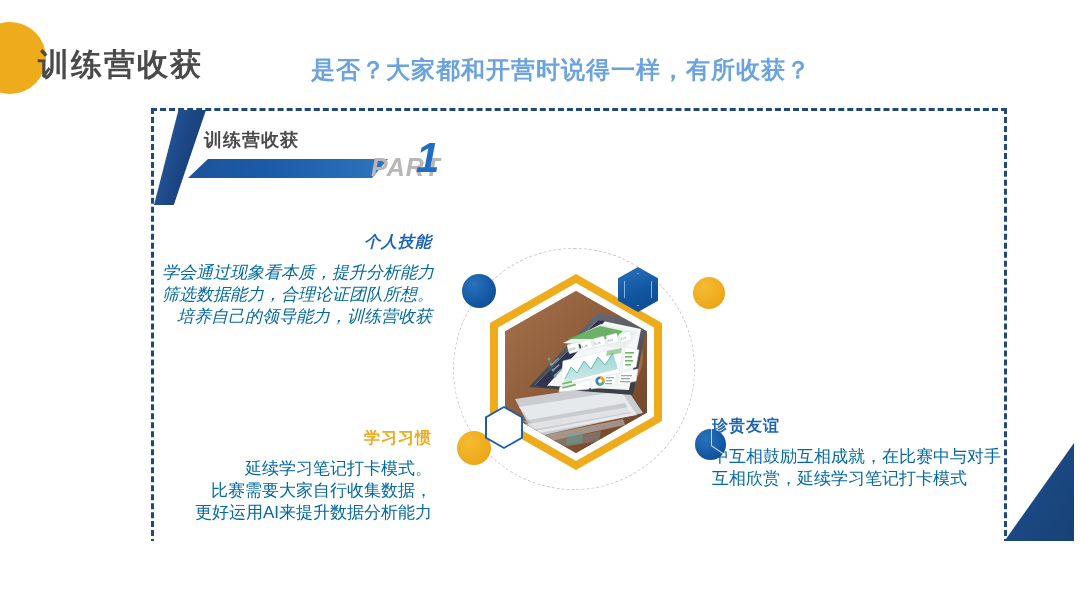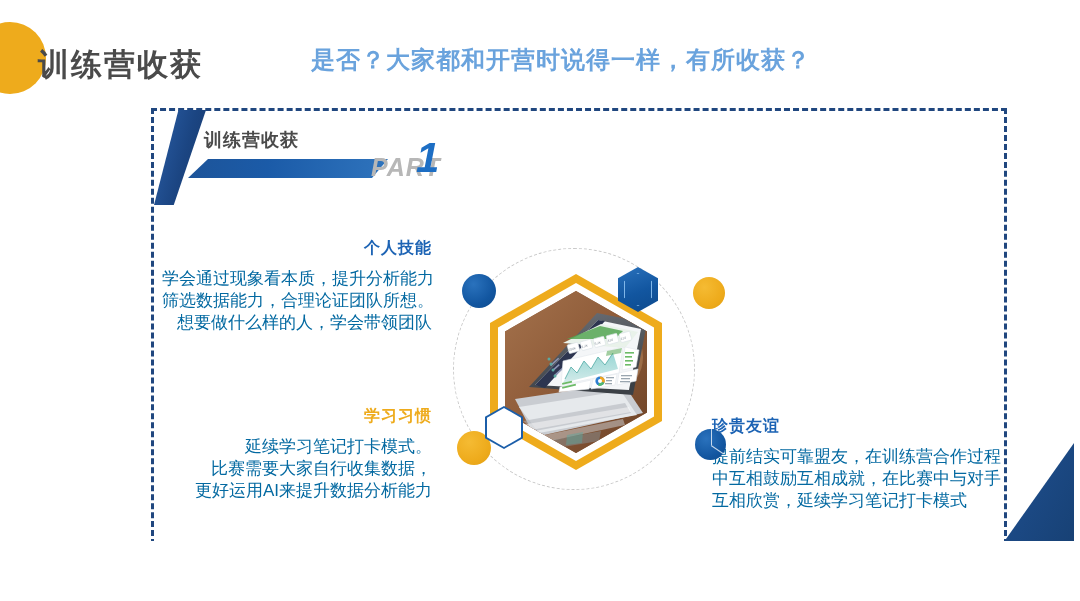--- a/index.html
+++ b/index.html
@@ -39,21 +39,21 @@
     font-weight: bold;
     color: #4a4a4a;
     letter-spacing: 2px;
     white-space: nowrap;
   }
 
   
   .headline {
     position: absolute;
     left: 311px;
-    top: 44px;
+    top: 54px;
     font-size: 24px;
     font-weight: bold;
     color: #6aa3dd;
     letter-spacing: 1px;
     white-space: nowrap;
   }
 
   
   .frame {
     position: absolute;
@@ -146,22 +146,22 @@
   }
   .block .bl {
     font-size: 17px;
     color: #0369a1;
     line-height: 22px;
     white-space: nowrap;
   }
   .right-align { text-align: right; }
   .left-align  { text-align: left; }
 
-  #block-skills   { left: 162px; top: 238px; width: 270px; }
-  #block-habits   { left: 162px; top: 406px; width: 270px; }
+  #block-skills   { left: 162px; top: 232px; width: 270px; font-style: italic; }
+  #block-habits   { left: 162px; top: 428px; width: 270px; }
   #block-future   { left: 730px; top: 244px; width: 250px; }
   #block-friend   { left: 712px; top: 416px; width: 250px; font-family: Liberation Serif, serif; }
 
   .t-blue   { color: #1c63b4; }
   .t-orange { color: #eeab1c; }
 
   
   .center-wrap {
     position: absolute;
     left: 440px;
@@ -306,34 +306,33 @@
     <div class="part-title">训练营收获</div>
     <div class="part-bar"></div>
     <div class="part-word">PART</div>
     <div class="part-num">1</div>
   </div>
 
   <div class="block right-align" id="block-skills">
     <div class="bt t-blue">个人技能</div>
     <div class="bl">学会通过现象看本质，提升分析能力</div>
     <div class="bl">筛选数据能力，合理论证团队所想。</div>
-    <div class="bl">想要做什么样的人，学会带领团队</div>
+    <div class="bl">培养自己的领导能力，训练营收获</div>
   </div>
 
   <div class="block right-align" id="block-habits">
     <div class="bt t-orange">学习习惯</div>
     <div class="bl">延续学习笔记打卡模式。</div>
     <div class="bl">比赛需要大家自行收集数据，</div>
     <div class="bl">更好运用AI来提升数据分析能力</div>
   </div>
 
 
   <div class="block left-align" id="block-friend">
     <div class="bt t-blue">珍贵友谊</div>
-    <div class="bl">提前结实可靠盟友，在训练营合作过程</div>
     <div class="bl">中互相鼓励互相成就，在比赛中与对手</div>
     <div class="bl">互相欣赏，延续学习笔记打卡模式</div>
   </div>
 
   <div class="center-wrap">
 
     <div class="dash-circle"></div>
 
     <div class="hex-ring"></div>
     <div class="hex-gap"></div>

